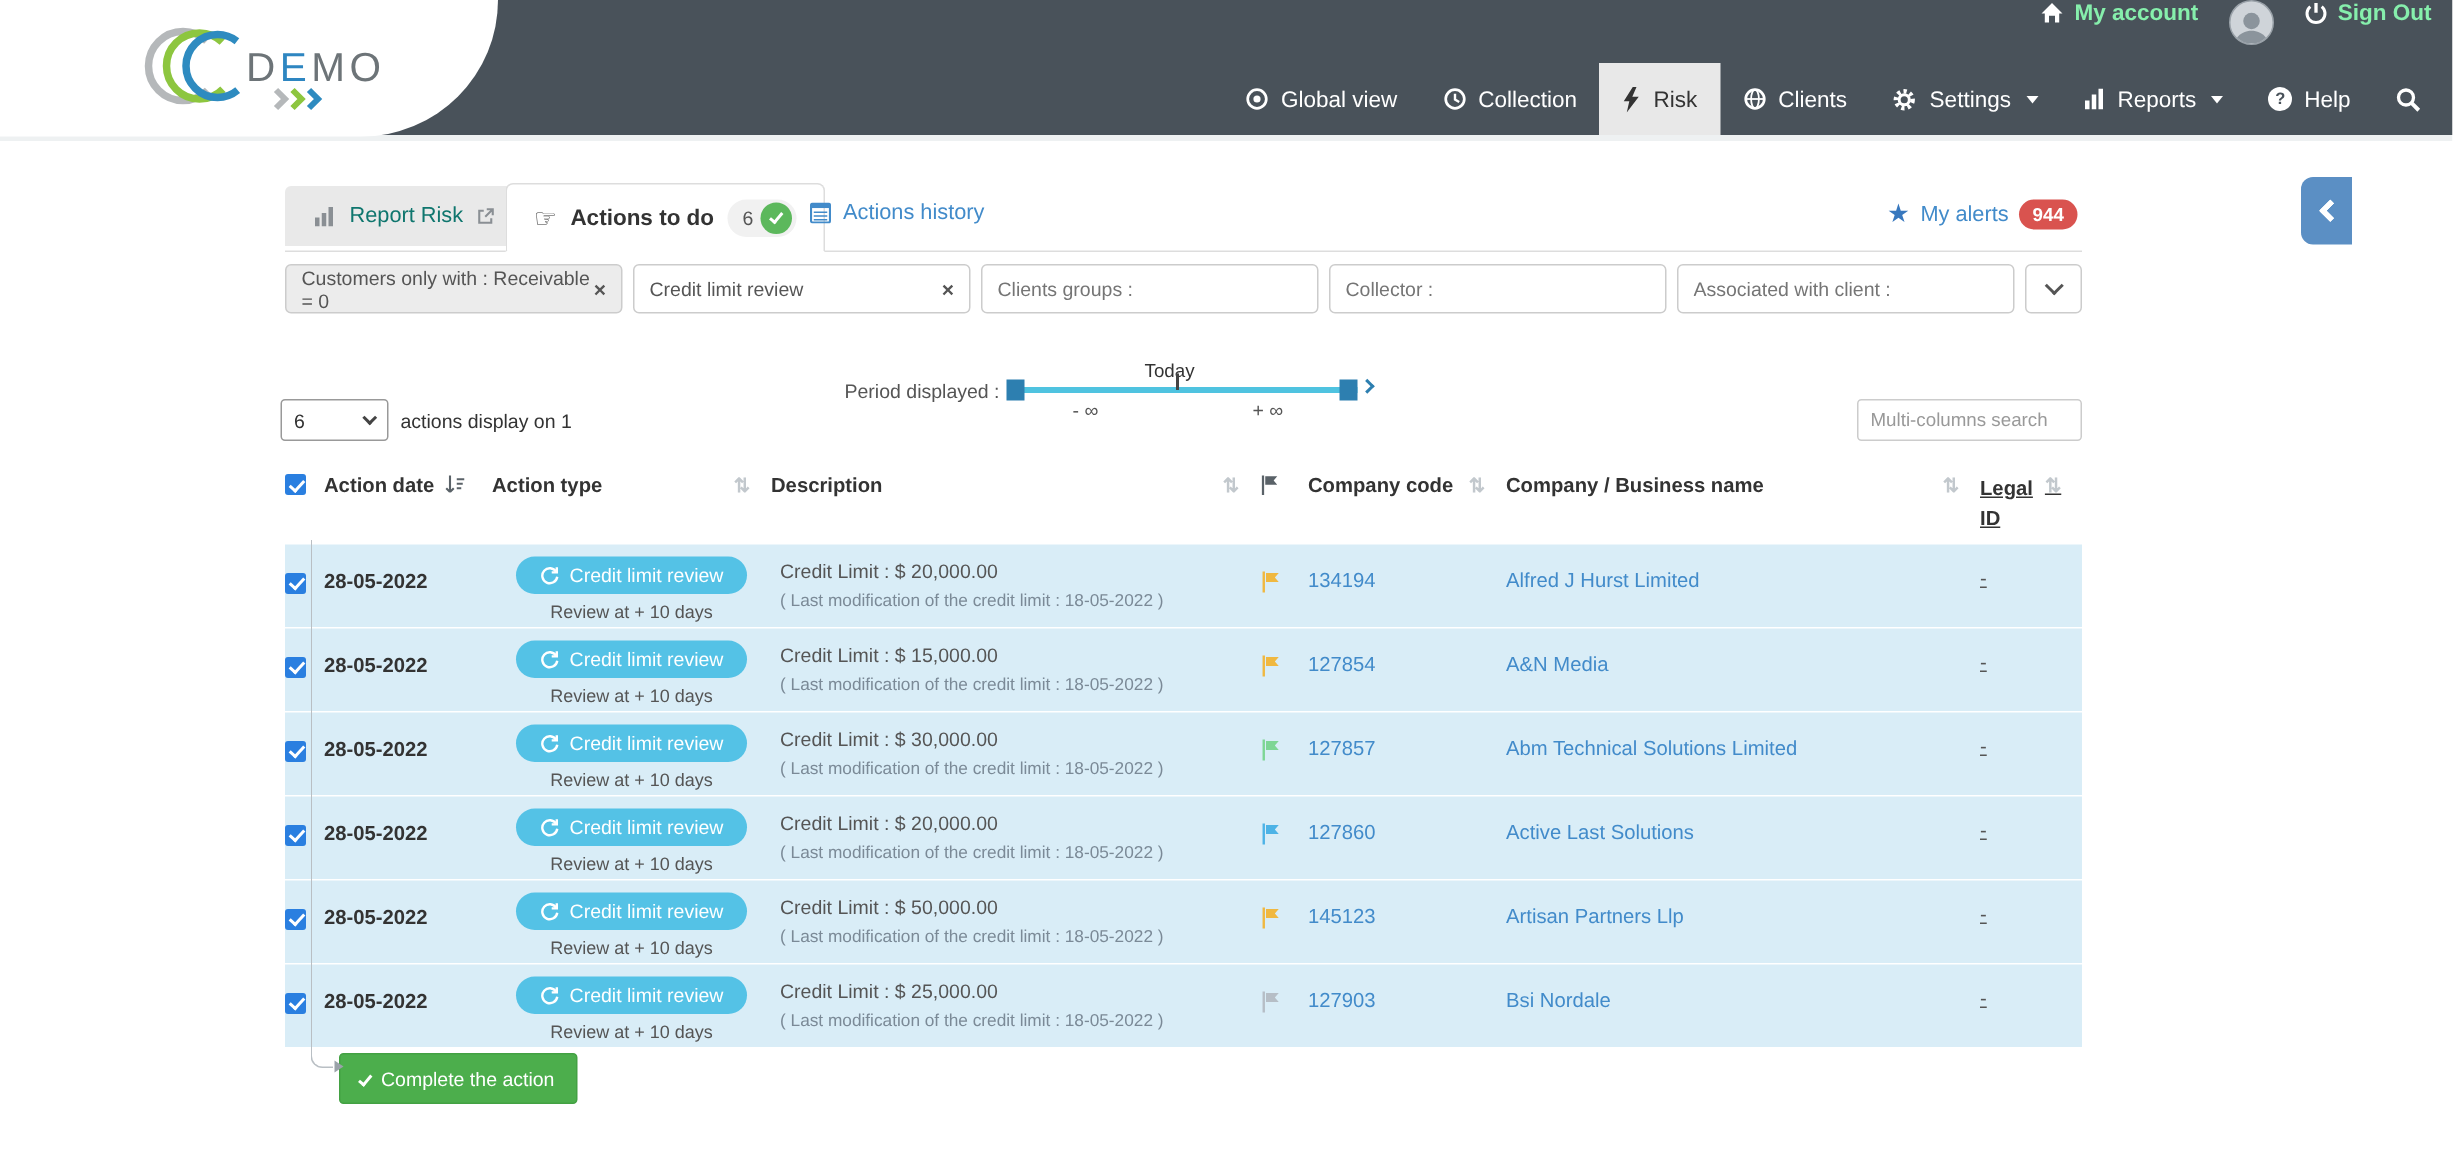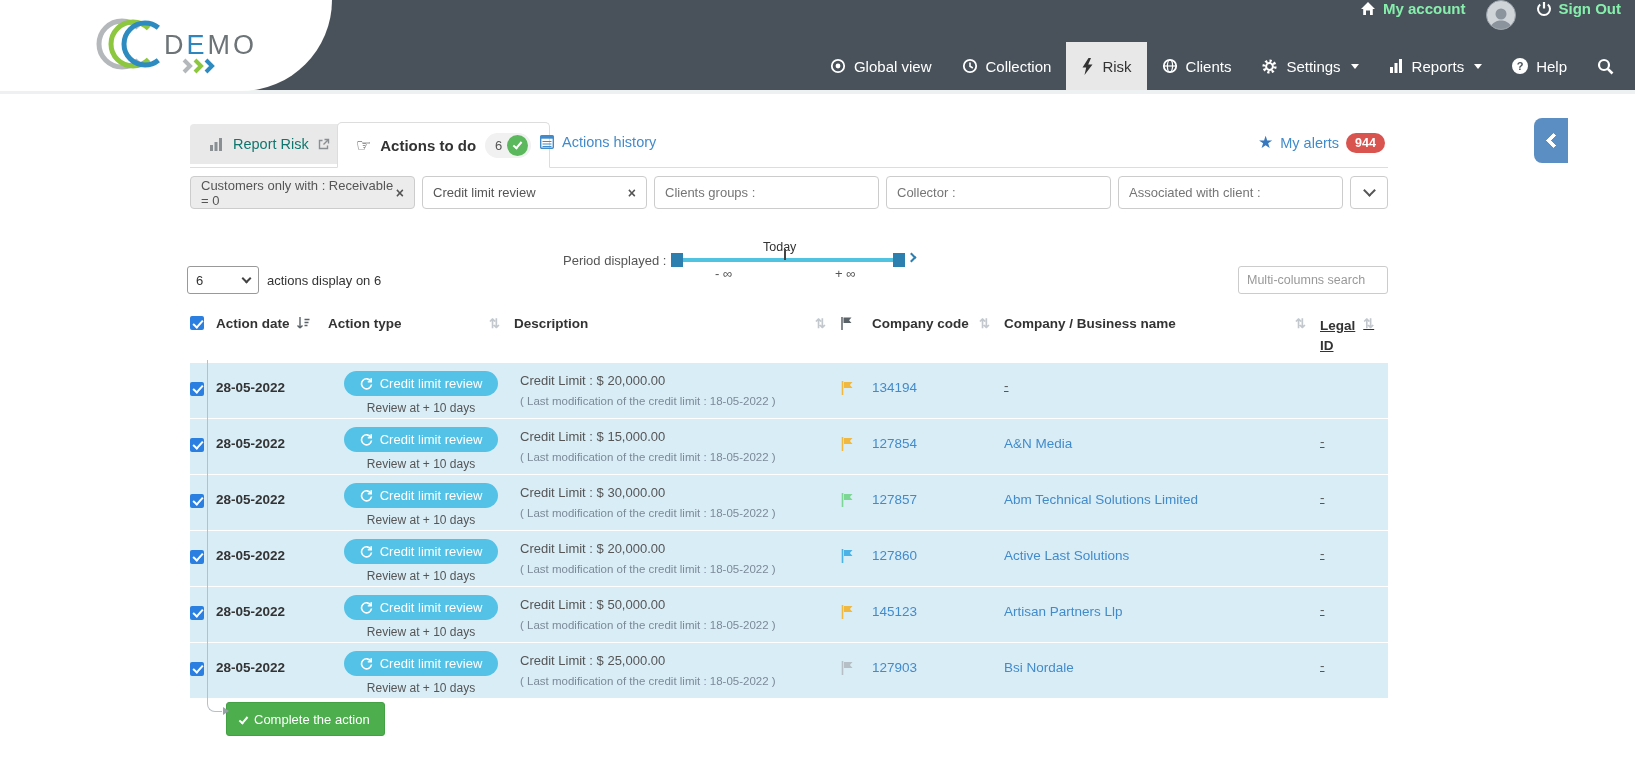--- a/index.html
+++ b/index.html
@@ -270,21 +270,21 @@
     <div class="filter-more">
         <span class="chev-dn"></span>
       </div>
   </div>
 
   <div class="page-size">
     <div class="select">
       <span>6</span>
       <span class="sel-caret"></span>
     </div>
-    <span>actions display on 6</span>
+    <span>actions display on 1</span>
   </div>
 
   <div class="period">
     <span class="period-label">Period displayed :</span>
     <span class="today-lbl">Today</span>
     <div class="track">
       <div class="handle h-left"></div>
       <div class="handle h-right"></div>
       <div class="tick-mark"></div>
       <div class="track-arrow"></div>
@@ -359,20 +359,21 @@
           <div class="d1">Credit Limit : $ 20,000.00</div>
           <div class="d2">( Last modification of the credit limit : 18-05-2022 )</div>
         </div>
         <div class="col c-flag">
           <span style="color: rgb(240, 184, 64);"><svg width="15" height="16" viewBox="0 0 15 16">
                 <path d="M2.5 1 V15" stroke="currentColor" stroke-width="1.6"></path>
                 <path d="M4 2 h8.5 l-2.6 3 2.6 3 H4 z" fill="currentColor"></path>
               </svg></span>
         </div>
         <div class="col c-code"><a class="lnk">134194</a></div>
+        <div class="col c-name"><a class="lnk">Alfred J Hurst Limited</a></div>
         <div class="col c-legal">-</div>
       </div>
 
       <div class="row">
         <div class="col c-check">
             <div class="cb"></div>
           </div>
         <div class="col c-date">28-05-2022</div>
         <div class="col c-type">
           <button class="type-btn">

